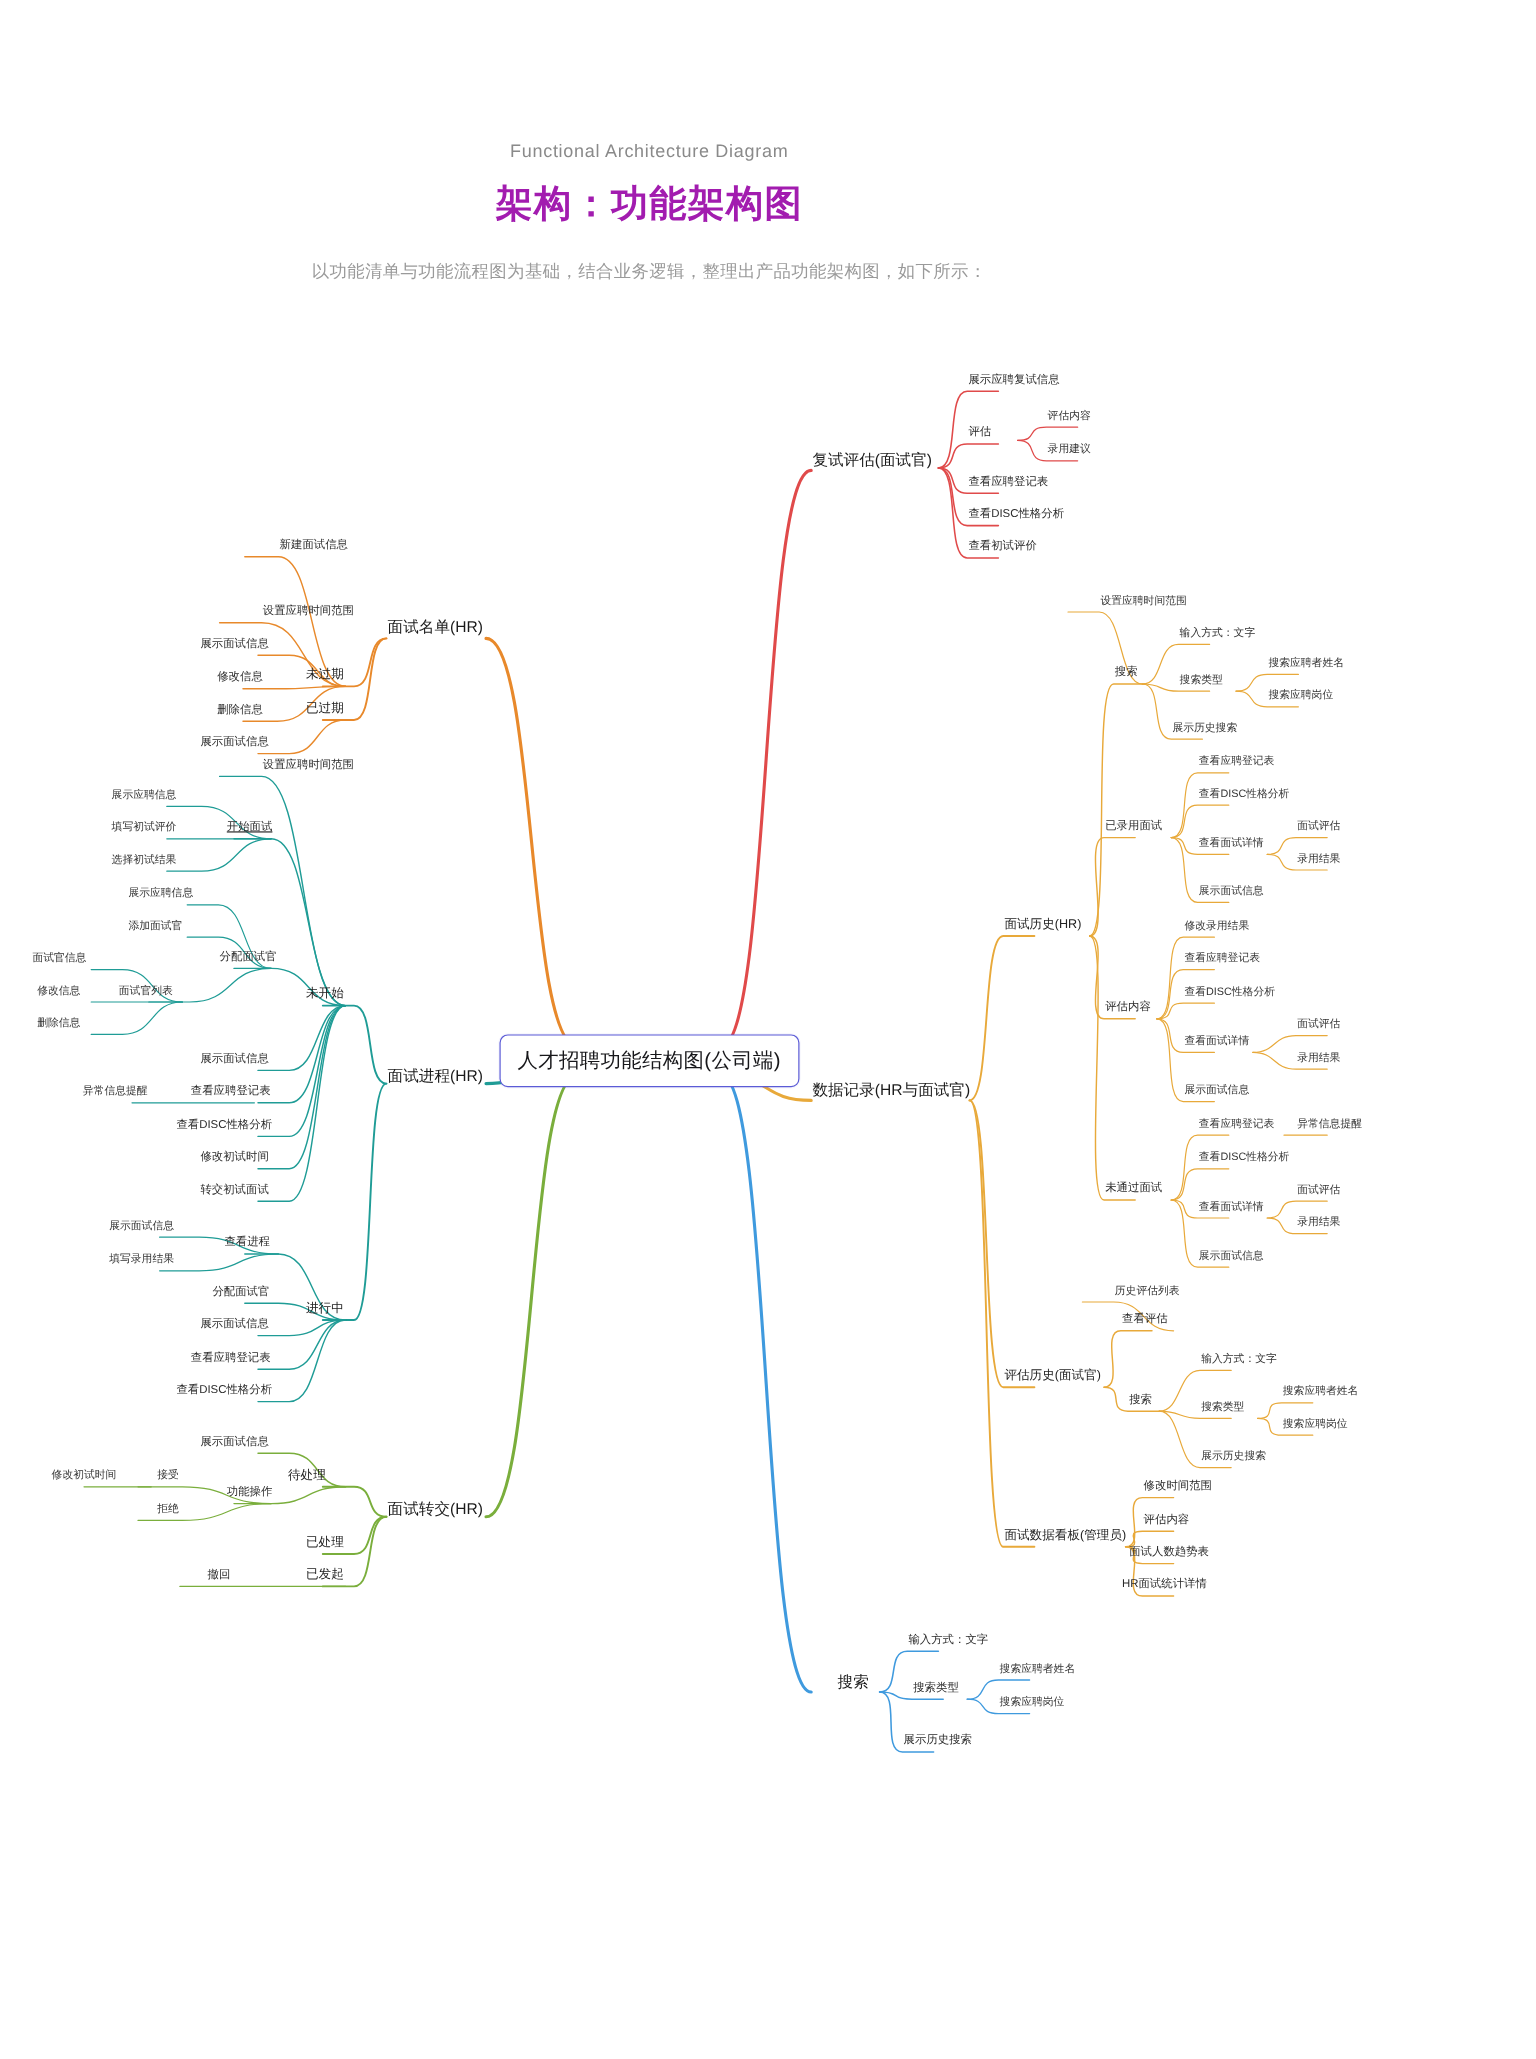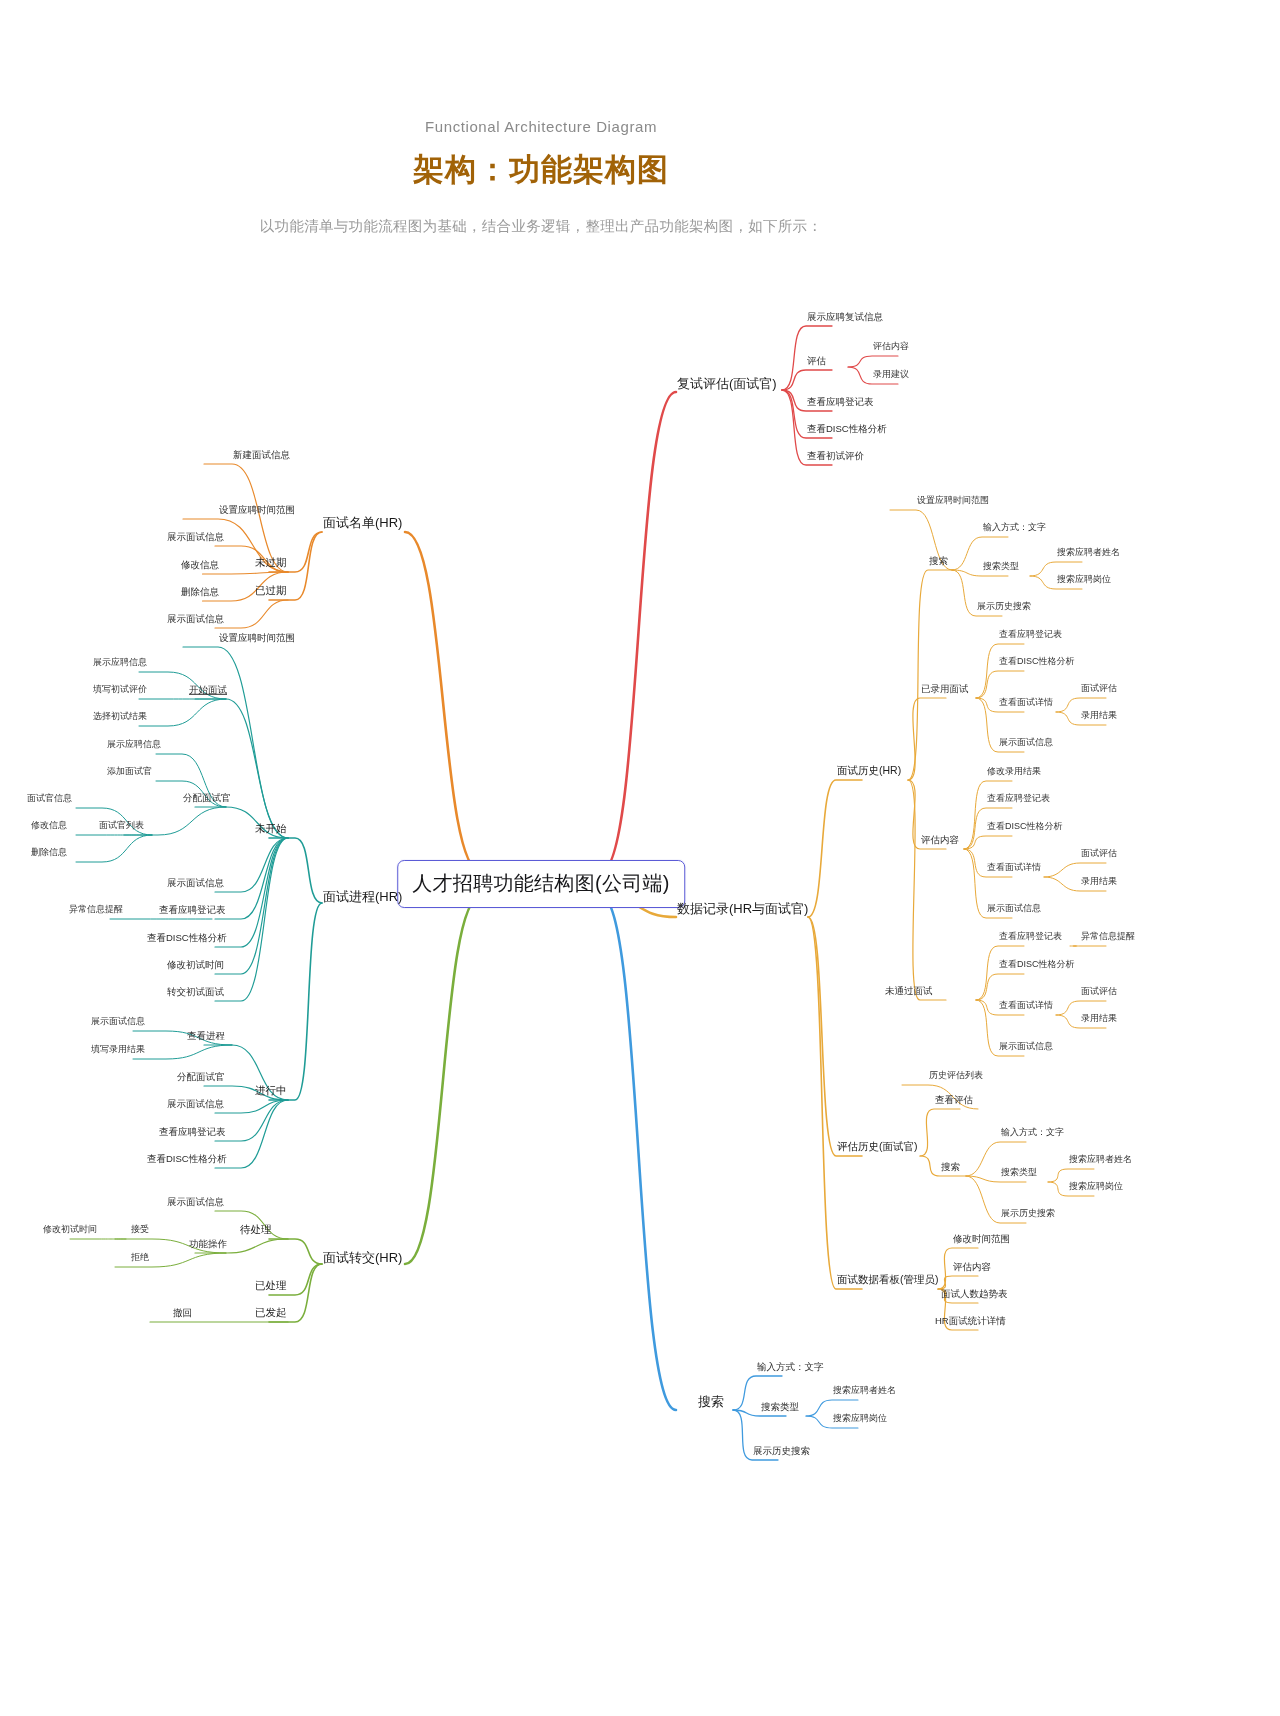--- a/index.html
+++ b/index.html
@@ -21,21 +21,21 @@
     margin-top: 118px;
     font-size: 15px;
     color: #8a8a8a;
     letter-spacing: .6px;
     font-weight: 400;
   }
   .title {
     margin-top: 14px;
     font-size: 31px;
     font-weight: 700;
-    color: #a16207;
+    color: #a21caf;
     letter-spacing: 1px;
   }
   .subtitle {
     margin-top: 26px;
     font-size: 14.5px;
     color: #9a9a9a;
     letter-spacing: .3px;
   }
   
   #canvas { position: absolute; left: 0; top: 0; width: 1280px; height: 1716px; }
@@ -56,21 +56,21 @@
   .node.lvl4 { font-size: 9px; color: #333; }
   .node.right { text-align: left; }
   .node.left  { text-align: left; }
   .root {
     position: absolute;
     transform: translate(-50%, -50%);
     border: 1.6px solid #5b5bd6;
     border-radius: 7px;
     background: #ffffff;
     color: #17171a;
-    font-size: 20px;
+    font-size: 17px;
     padding: 9px 14px 10px 14px;
     white-space: nowrap;
     letter-spacing: .3px;
     box-shadow: 0 0 0 1px rgba(91,91,214,.06);
   }
 </style>
 </head>
 <body>
 
 <div id="page">
@@ -265,21 +265,21 @@
         <div class="node lvl4 right" style="left: 1080px; top: 717px;">录用结果</div>
         <div class="node lvl4 right" style="left: 998px; top: 744px;">展示面试信息</div>
         <div class="node lvl3 right" style="left: 920px; top: 841px;">评估内容</div>
         <div class="node lvl4 right" style="left: 986px; top: 773px;">修改录用结果</div>
         <div class="node lvl4 right" style="left: 986px; top: 800px;">查看应聘登记表</div>
         <div class="node lvl4 right" style="left: 986px; top: 828px;">查看DISC性格分析</div>
         <div class="node lvl4 right" style="left: 986px; top: 869px;">查看面试详情</div>
         <div class="node lvl4 right" style="left: 1080px; top: 855px;">面试评估</div>
         <div class="node lvl4 right" style="left: 1080px; top: 883px;">录用结果</div>
         <div class="node lvl4 right" style="left: 986px; top: 910px;">展示面试信息</div>
-        <div class="node lvl3 right" style="left: 884px; top: 992px;">未通过面试</div>
+        <div class="node lvl3 right" style="left: 920px; top: 992px; font-family: Liberation Mono, monospace;">未通过面试</div>
         <div class="node lvl4 right" style="left: 998px; top: 938px;">查看应聘登记表</div>
         <div class="node lvl4 right" style="left: 1080px; top: 938px;">异常信息提醒</div>
         <div class="node lvl4 right" style="left: 998px; top: 966px;">查看DISC性格分析</div>
         <div class="node lvl4 right" style="left: 998px; top: 1007px;">查看面试详情</div>
         <div class="node lvl4 right" style="left: 1080px; top: 993px;">面试评估</div>
         <div class="node lvl4 right" style="left: 1080px; top: 1020px;">录用结果</div>
         <div class="node lvl4 right" style="left: 998px; top: 1048px;">展示面试信息</div>
         <div class="node lvl2 right" style="left: 836px; top: 1148px;">评估历史(面试官)</div>
         <div class="node lvl3 right" style="left: 934px; top: 1101px;">查看评估</div>
         <div class="node lvl4 right" style="left: 928px; top: 1077px;">历史评估列表</div>

